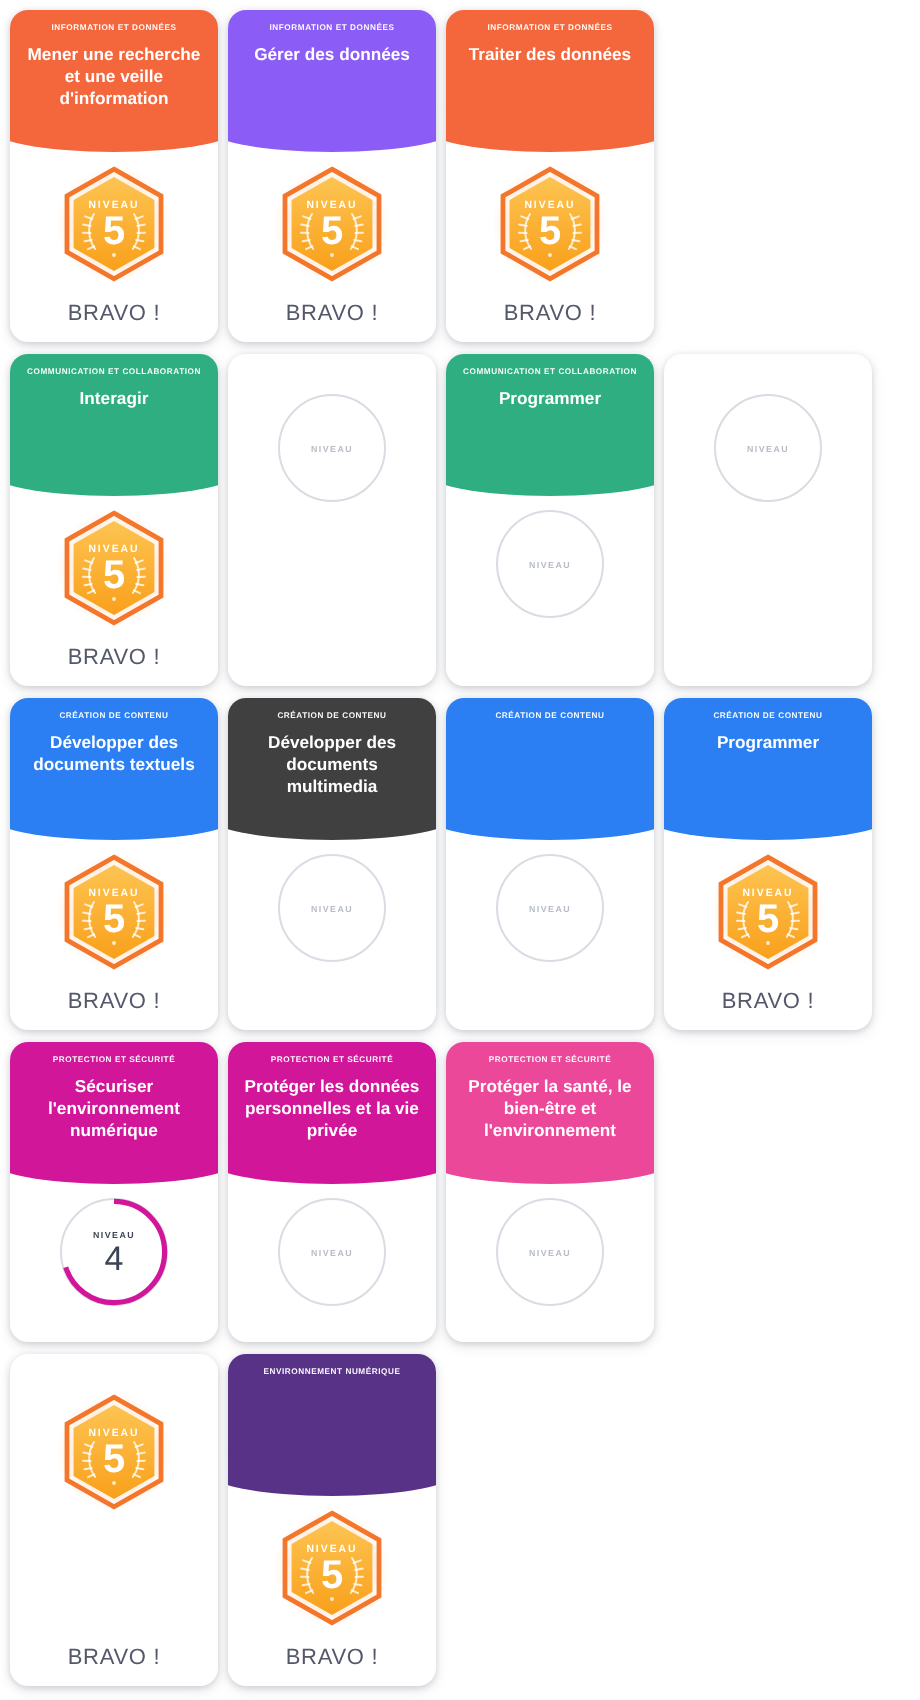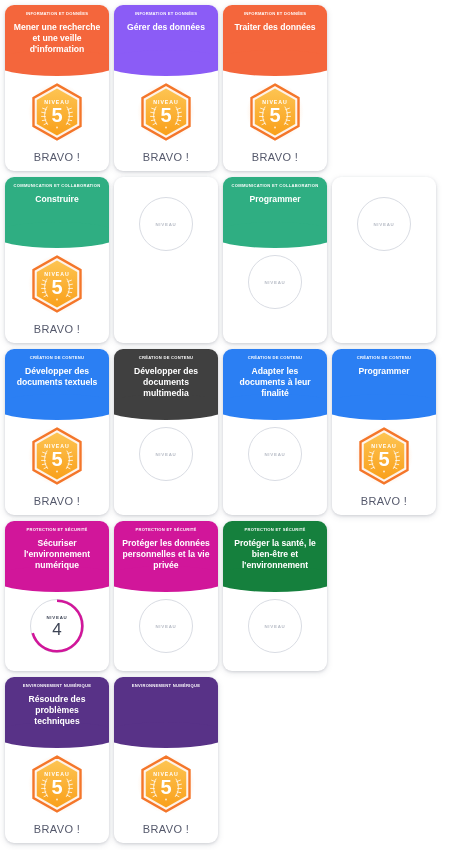--- a/index.html
+++ b/index.html
@@ -214,21 +214,21 @@
     </svg>
   </div>
         <div class="bravo">BRAVO !</div>
       </div>
     </div>
     </div>
     <div class="group">
     <div class="card">
       <div class="card-head" style="background:#2FAE82">
         <div class="cat">COMMUNICATION ET COLLABORATION</div>
-        <div class="cname">Construire</div>
+        <div class="cname">Interagir</div>
       </div>
       <div class="card-body">
 
   <div class="badge">
     <div class="glow"></div>
     <svg width="54" height="58" viewBox="0 0 54 58">
       <defs>
         <linearGradient id="g5" x1="0" y1="0" x2="0" y2="1">
           <stop offset="0%" stop-color="#FDC452"></stop>
           <stop offset="100%" stop-color="#F9A01B"></stop>
@@ -344,21 +344,20 @@
       <span class="ring-lvl">NIVEAU</span>
 
     </div>
   </div>
         <div class="spacer"></div>
       </div>
     </div>
     <div class="card">
       <div class="card-head" style="background:#2B7FF3">
         <div class="cat">CRÉATION DE CONTENU</div>
-        <div class="cname">Adapter les documents à leur finalité</div>
       </div>
       <div class="card-body">
 
   <div class="ring">
     <div class="circ"></div>
 
     <div class="ring-txt">
       <span class="ring-lvl">NIVEAU</span>
 
     </div>
@@ -432,74 +431,70 @@
 
     <div class="ring-txt">
       <span class="ring-lvl">NIVEAU</span>
 
     </div>
   </div>
         <div class="spacer"></div>
       </div>
     </div>
     <div class="card">
-      <div class="card-head" style="background:#15803d">
+      <div class="card-head" style="background:#ec4899">
         <div class="cat">PROTECTION ET SÉCURITÉ</div>
         <div class="cname">Protéger la santé, le bien-être et l'environnement</div>
       </div>
       <div class="card-body">
 
   <div class="ring">
     <div class="circ"></div>
 
     <div class="ring-txt">
       <span class="ring-lvl">NIVEAU</span>
 
     </div>
   </div>
         <div class="spacer"></div>
       </div>
     </div>
     </div>
     <div class="group">
     <div class="card">
+      <div class="card-body">
+
+  <div class="badge">
+    <div class="glow"></div>
+    <svg width="54" height="58" viewBox="0 0 54 58">
+      <defs>
+        <linearGradient id="g5" x1="0" y1="0" x2="0" y2="1">
+          <stop offset="0%" stop-color="#FDC452"></stop>
+          <stop offset="100%" stop-color="#F9A01B"></stop>
+        </linearGradient>
+      </defs>
+      <path d="M27 1.6 L50.5 15 L50.5 43 L27 56.4 L3.5 43 L3.5 15 Z" fill="none" stroke="#F4762A" stroke-width="2.4"></path>
+      <path d="M27 5.5 L47.2 17 L47.2 41 L27 52.5 L6.8 41 L6.8 17 Z" fill="url(#g5)"></path>
+      <g stroke="rgba(255,255,255,.78)" stroke-width="1" fill="none" stroke-linecap="round">
+        <path d="M17 24 C13.6 29 13.8 36.5 17.6 41.5"></path>
+        <path d="M16.2 26.5 L12.6 25.2 M15.4 30 L11.6 29.2 M15.3 33.5 L11.5 33.4 M15.9 37 L12.3 37.6 M17.1 40.2 L14 41.6"></path>
+        <path d="M37 24 C40.4 29 40.2 36.5 36.4 41.5"></path>
+        <path d="M37.8 26.5 L41.4 25.2 M38.6 30 L42.4 29.2 M38.7 33.5 L42.5 33.4 M38.1 37 L41.7 37.6 M36.9 40.2 L40 41.6"></path>
+      </g>
+      <circle cx="27" cy="44.5" r="1" fill="rgba(255,255,255,.75)"></circle>
+      <text x="27" y="21" text-anchor="middle" fill="#ffffff" font-family="Liberation Sans, sans-serif" font-size="5.2" font-weight="bold" letter-spacing="1">NIVEAU</text>
+      <text x="27" y="39" text-anchor="middle" fill="#ffffff" font-family="Liberation Sans, sans-serif" font-size="20" font-weight="bold">5</text>
+    </svg>
+  </div>
+        <div class="bravo">BRAVO !</div>
+      </div>
+    </div>
+    <div class="card">
       <div class="card-head" style="background:#583287">
         <div class="cat">ENVIRONNEMENT NUMÉRIQUE</div>
-        <div class="cname">Résoudre des problèmes techniques</div>
-      </div>
-      <div class="card-body">
-
-  <div class="badge">
-    <div class="glow"></div>
-    <svg width="54" height="58" viewBox="0 0 54 58">
-      <defs>
-        <linearGradient id="g5" x1="0" y1="0" x2="0" y2="1">
-          <stop offset="0%" stop-color="#FDC452"></stop>
-          <stop offset="100%" stop-color="#F9A01B"></stop>
-        </linearGradient>
-      </defs>
-      <path d="M27 1.6 L50.5 15 L50.5 43 L27 56.4 L3.5 43 L3.5 15 Z" fill="none" stroke="#F4762A" stroke-width="2.4"></path>
-      <path d="M27 5.5 L47.2 17 L47.2 41 L27 52.5 L6.8 41 L6.8 17 Z" fill="url(#g5)"></path>
-      <g stroke="rgba(255,255,255,.78)" stroke-width="1" fill="none" stroke-linecap="round">
-        <path d="M17 24 C13.6 29 13.8 36.5 17.6 41.5"></path>
-        <path d="M16.2 26.5 L12.6 25.2 M15.4 30 L11.6 29.2 M15.3 33.5 L11.5 33.4 M15.9 37 L12.3 37.6 M17.1 40.2 L14 41.6"></path>
-        <path d="M37 24 C40.4 29 40.2 36.5 36.4 41.5"></path>
-        <path d="M37.8 26.5 L41.4 25.2 M38.6 30 L42.4 29.2 M38.7 33.5 L42.5 33.4 M38.1 37 L41.7 37.6 M36.9 40.2 L40 41.6"></path>
-      </g>
-      <circle cx="27" cy="44.5" r="1" fill="rgba(255,255,255,.75)"></circle>
-      <text x="27" y="21" text-anchor="middle" fill="#ffffff" font-family="Liberation Sans, sans-serif" font-size="5.2" font-weight="bold" letter-spacing="1">NIVEAU</text>
-      <text x="27" y="39" text-anchor="middle" fill="#ffffff" font-family="Liberation Sans, sans-serif" font-size="20" font-weight="bold">5</text>
-    </svg>
-  </div>
-        <div class="bravo">BRAVO !</div>
-      </div>
-    </div>
-    <div class="card">
-      <div class="card-head" style="background:#583287">
-        <div class="cat">ENVIRONNEMENT NUMÉRIQUE</div>
       </div>
       <div class="card-body">
 
   <div class="badge">
     <div class="glow"></div>
     <svg width="54" height="58" viewBox="0 0 54 58">
       <defs>
         <linearGradient id="g5" x1="0" y1="0" x2="0" y2="1">
           <stop offset="0%" stop-color="#FDC452"></stop>
           <stop offset="100%" stop-color="#F9A01B"></stop>

